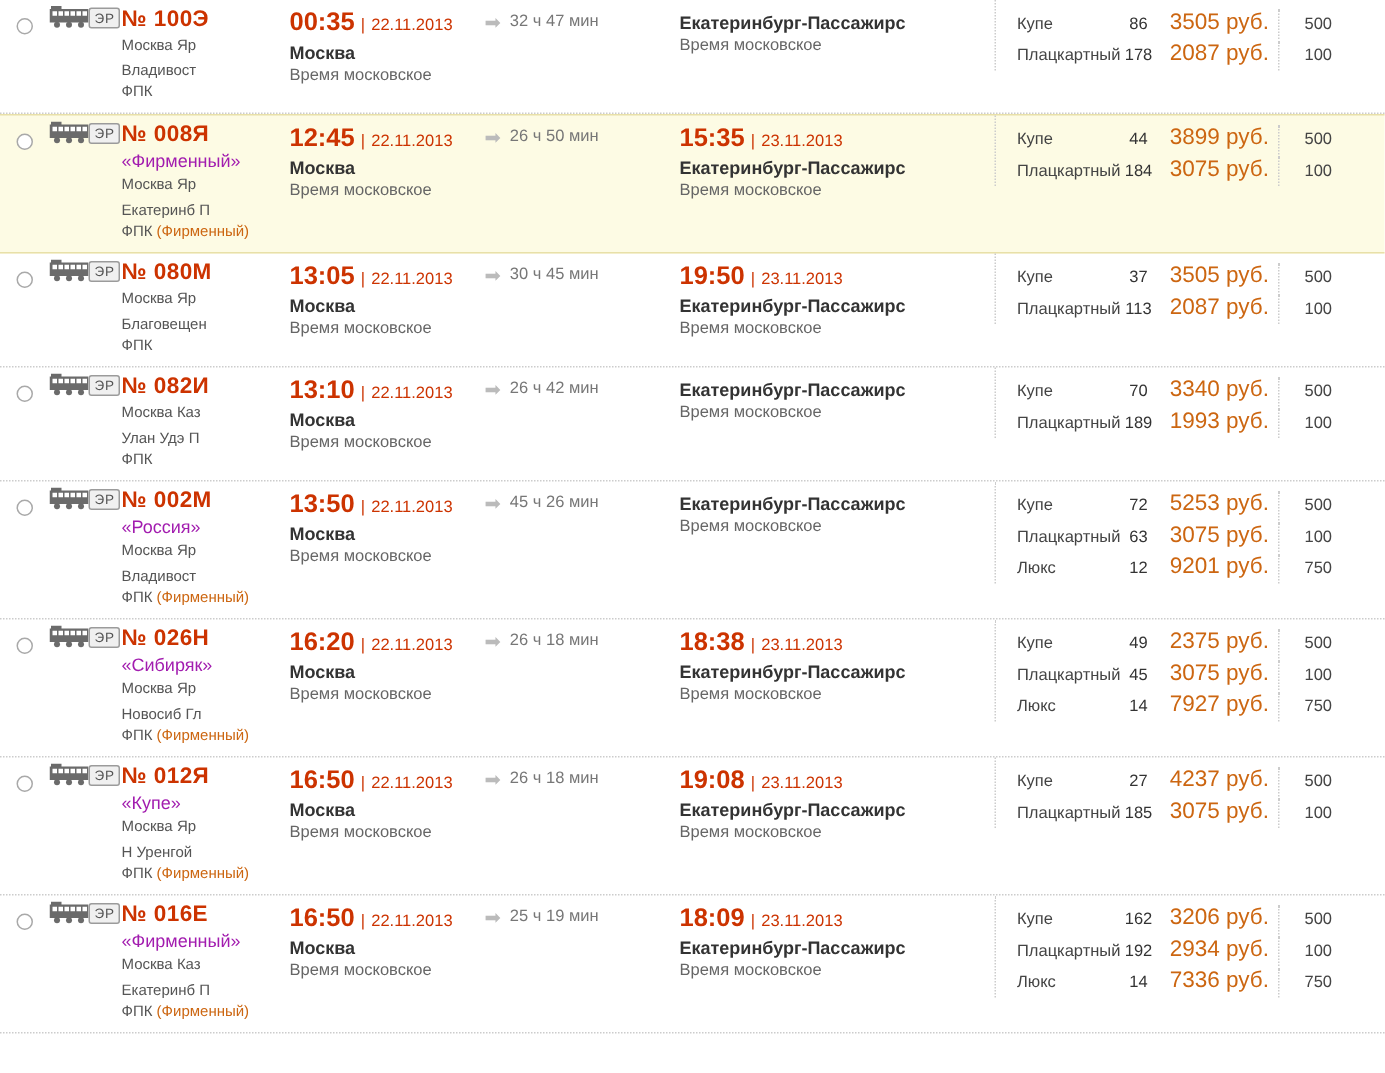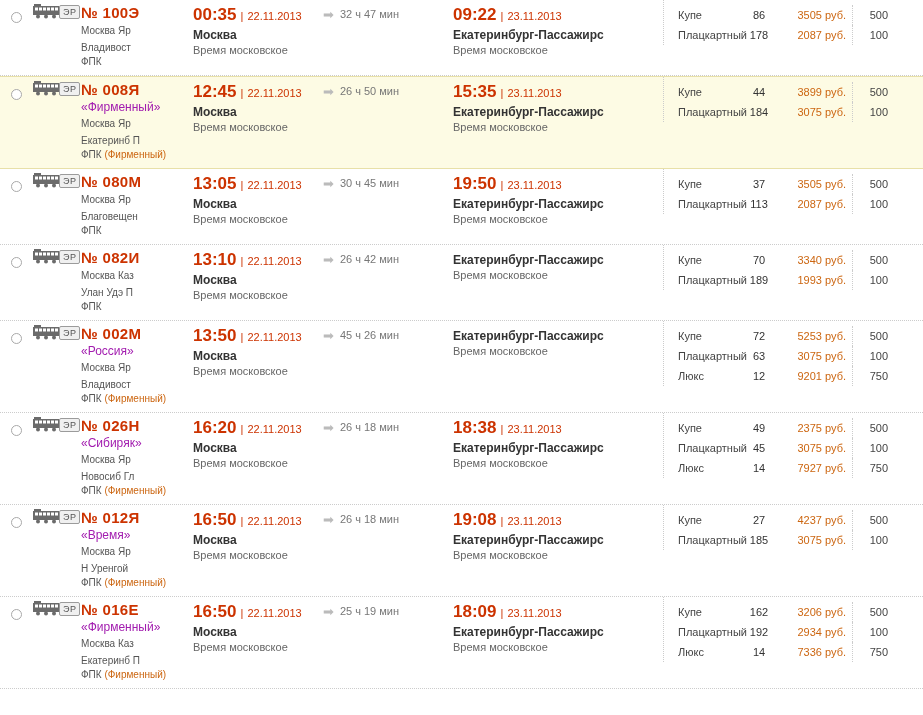--- a/index.html
+++ b/index.html
@@ -173,21 +173,21 @@
     text-align: center;
     font-weight: normal;
     color: #333;
     font-size: 11px;
   }
   .fare-price {
     width: 76px;
     flex: 0 0 76px;
     text-align: right;
     color: #cc6611;
-    font-size: 11px;
+    font-size: 15px;
     padding-right: 6px;
     box-sizing: border-box;
   }
   .fare-extra {
     width: 44px;
     flex: 0 0 44px;
     text-align: right;
     color: #444;
     font-size: 11px;
     padding-right: 8px;
@@ -239,25 +239,20 @@
         <span class="date-txt">22.11.2013</span>
       </div>
       <div class="station">Москва</div>
       <div class="tzone">Время московское</div>
     </div>
     <div class="col-dur">
       <span class="arrow">➡</span>
       <span>32 ч 47 мин</span>
     </div>
     <div class="col-arr">
-      <div>
-        <span class="time-big">09:22</span>
-        <span class="time-sep">|</span>
-        <span class="date-txt">23.11.2013</span>
-      </div>
       <div class="station">Екатеринбург-Пассажирс</div>
       <div class="tzone">Время московское</div>
     </div>
     <div class="col-fares">
   <div class="fare-line">
     <span class="fare-class">Купе</span>
     <span class="fare-seats">86</span>
     <span class="fare-price">3505 руб.</span>
     <span class="fare-extra">500</span>
   </div>
@@ -647,21 +642,21 @@
           <rect x="22" y="3.5" width="3" height="3" fill="#ffffff"></rect>
           <circle cx="5" cy="12.5" r="2" fill="#6b6b6b"></circle>
           <circle cx="13" cy="12.5" r="2" fill="#6b6b6b"></circle>
           <circle cx="21" cy="12.5" r="2" fill="#6b6b6b"></circle>
         </svg>
       </span>
       <span class="er-badge">ЭР</span>
     </div>
     <div class="col-train">
       <div class="train-number">№ 012Я</div>
-      <div class="train-name">«Время»</div>
+      <div class="train-name">«Купе»</div>
       <div class="train-route">Москва Яр</div>
       <div class="train-route">Н Уренгой</div>
       <div class="train-carrier pad-bottom">
         <span>ФПК</span>
         <span class="firm">(Фирменный)</span>
       </div>
     </div>
     <div class="col-dep">
       <div>
         <span class="time-big">16:50</span>

